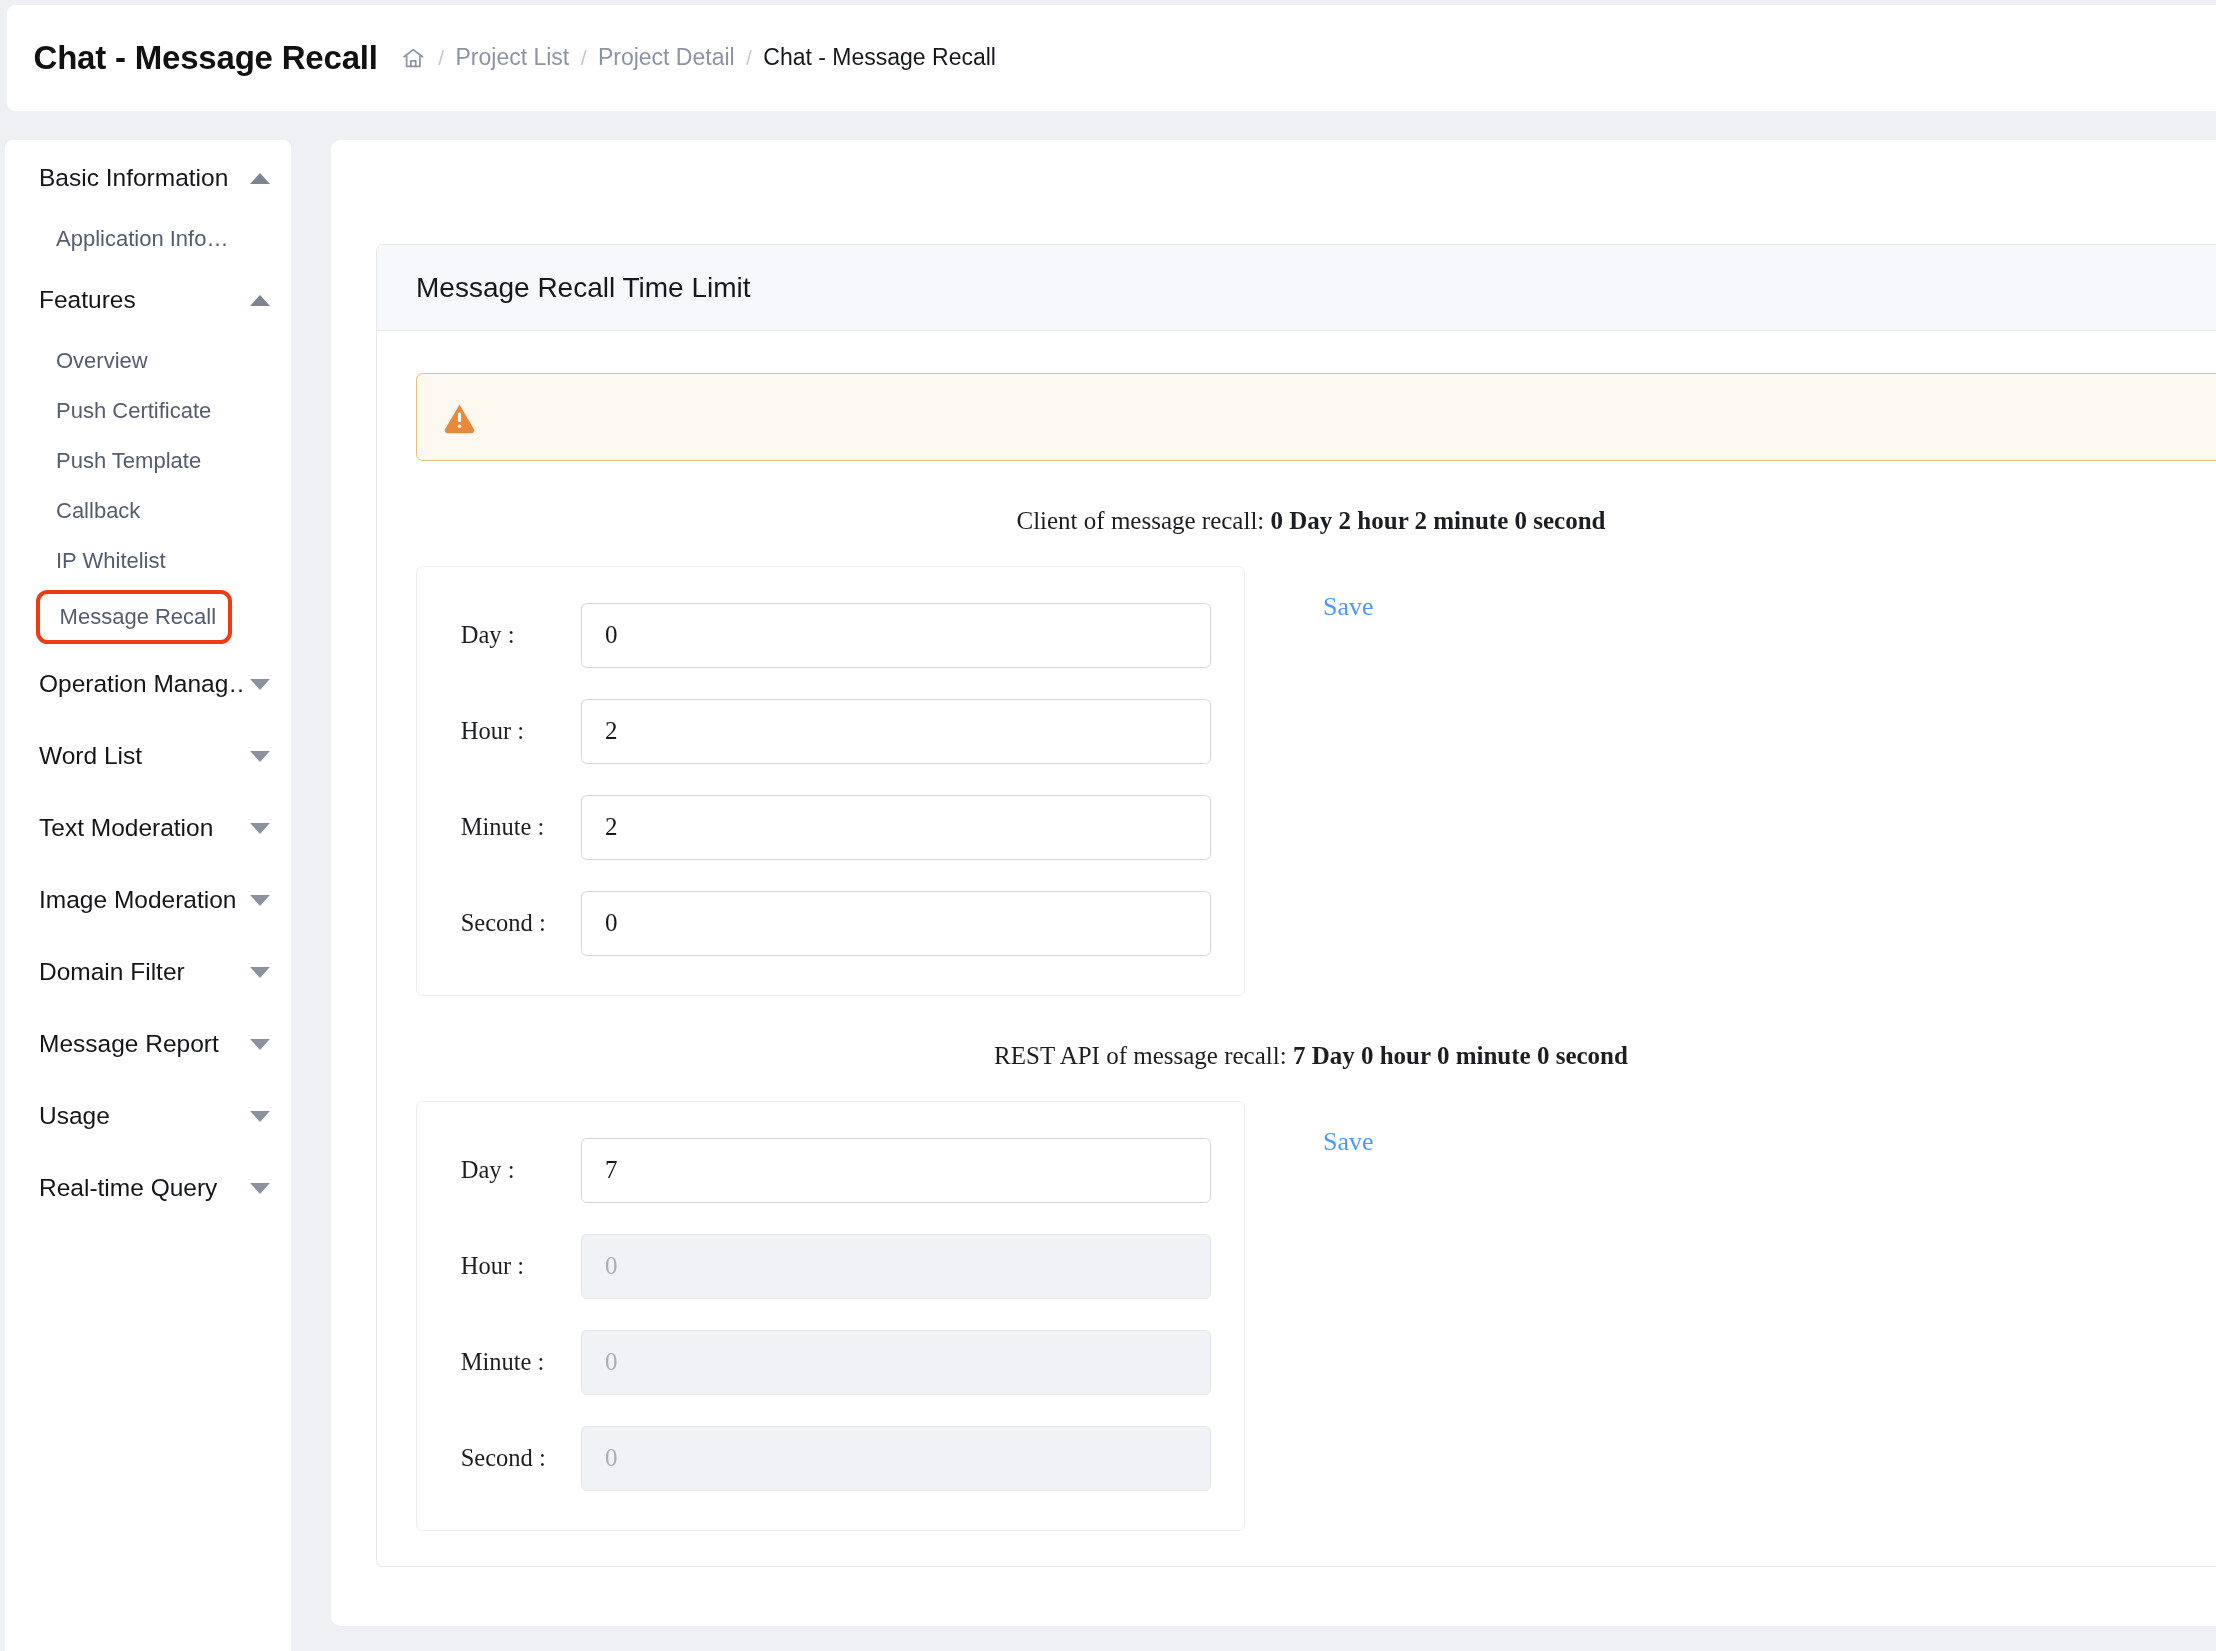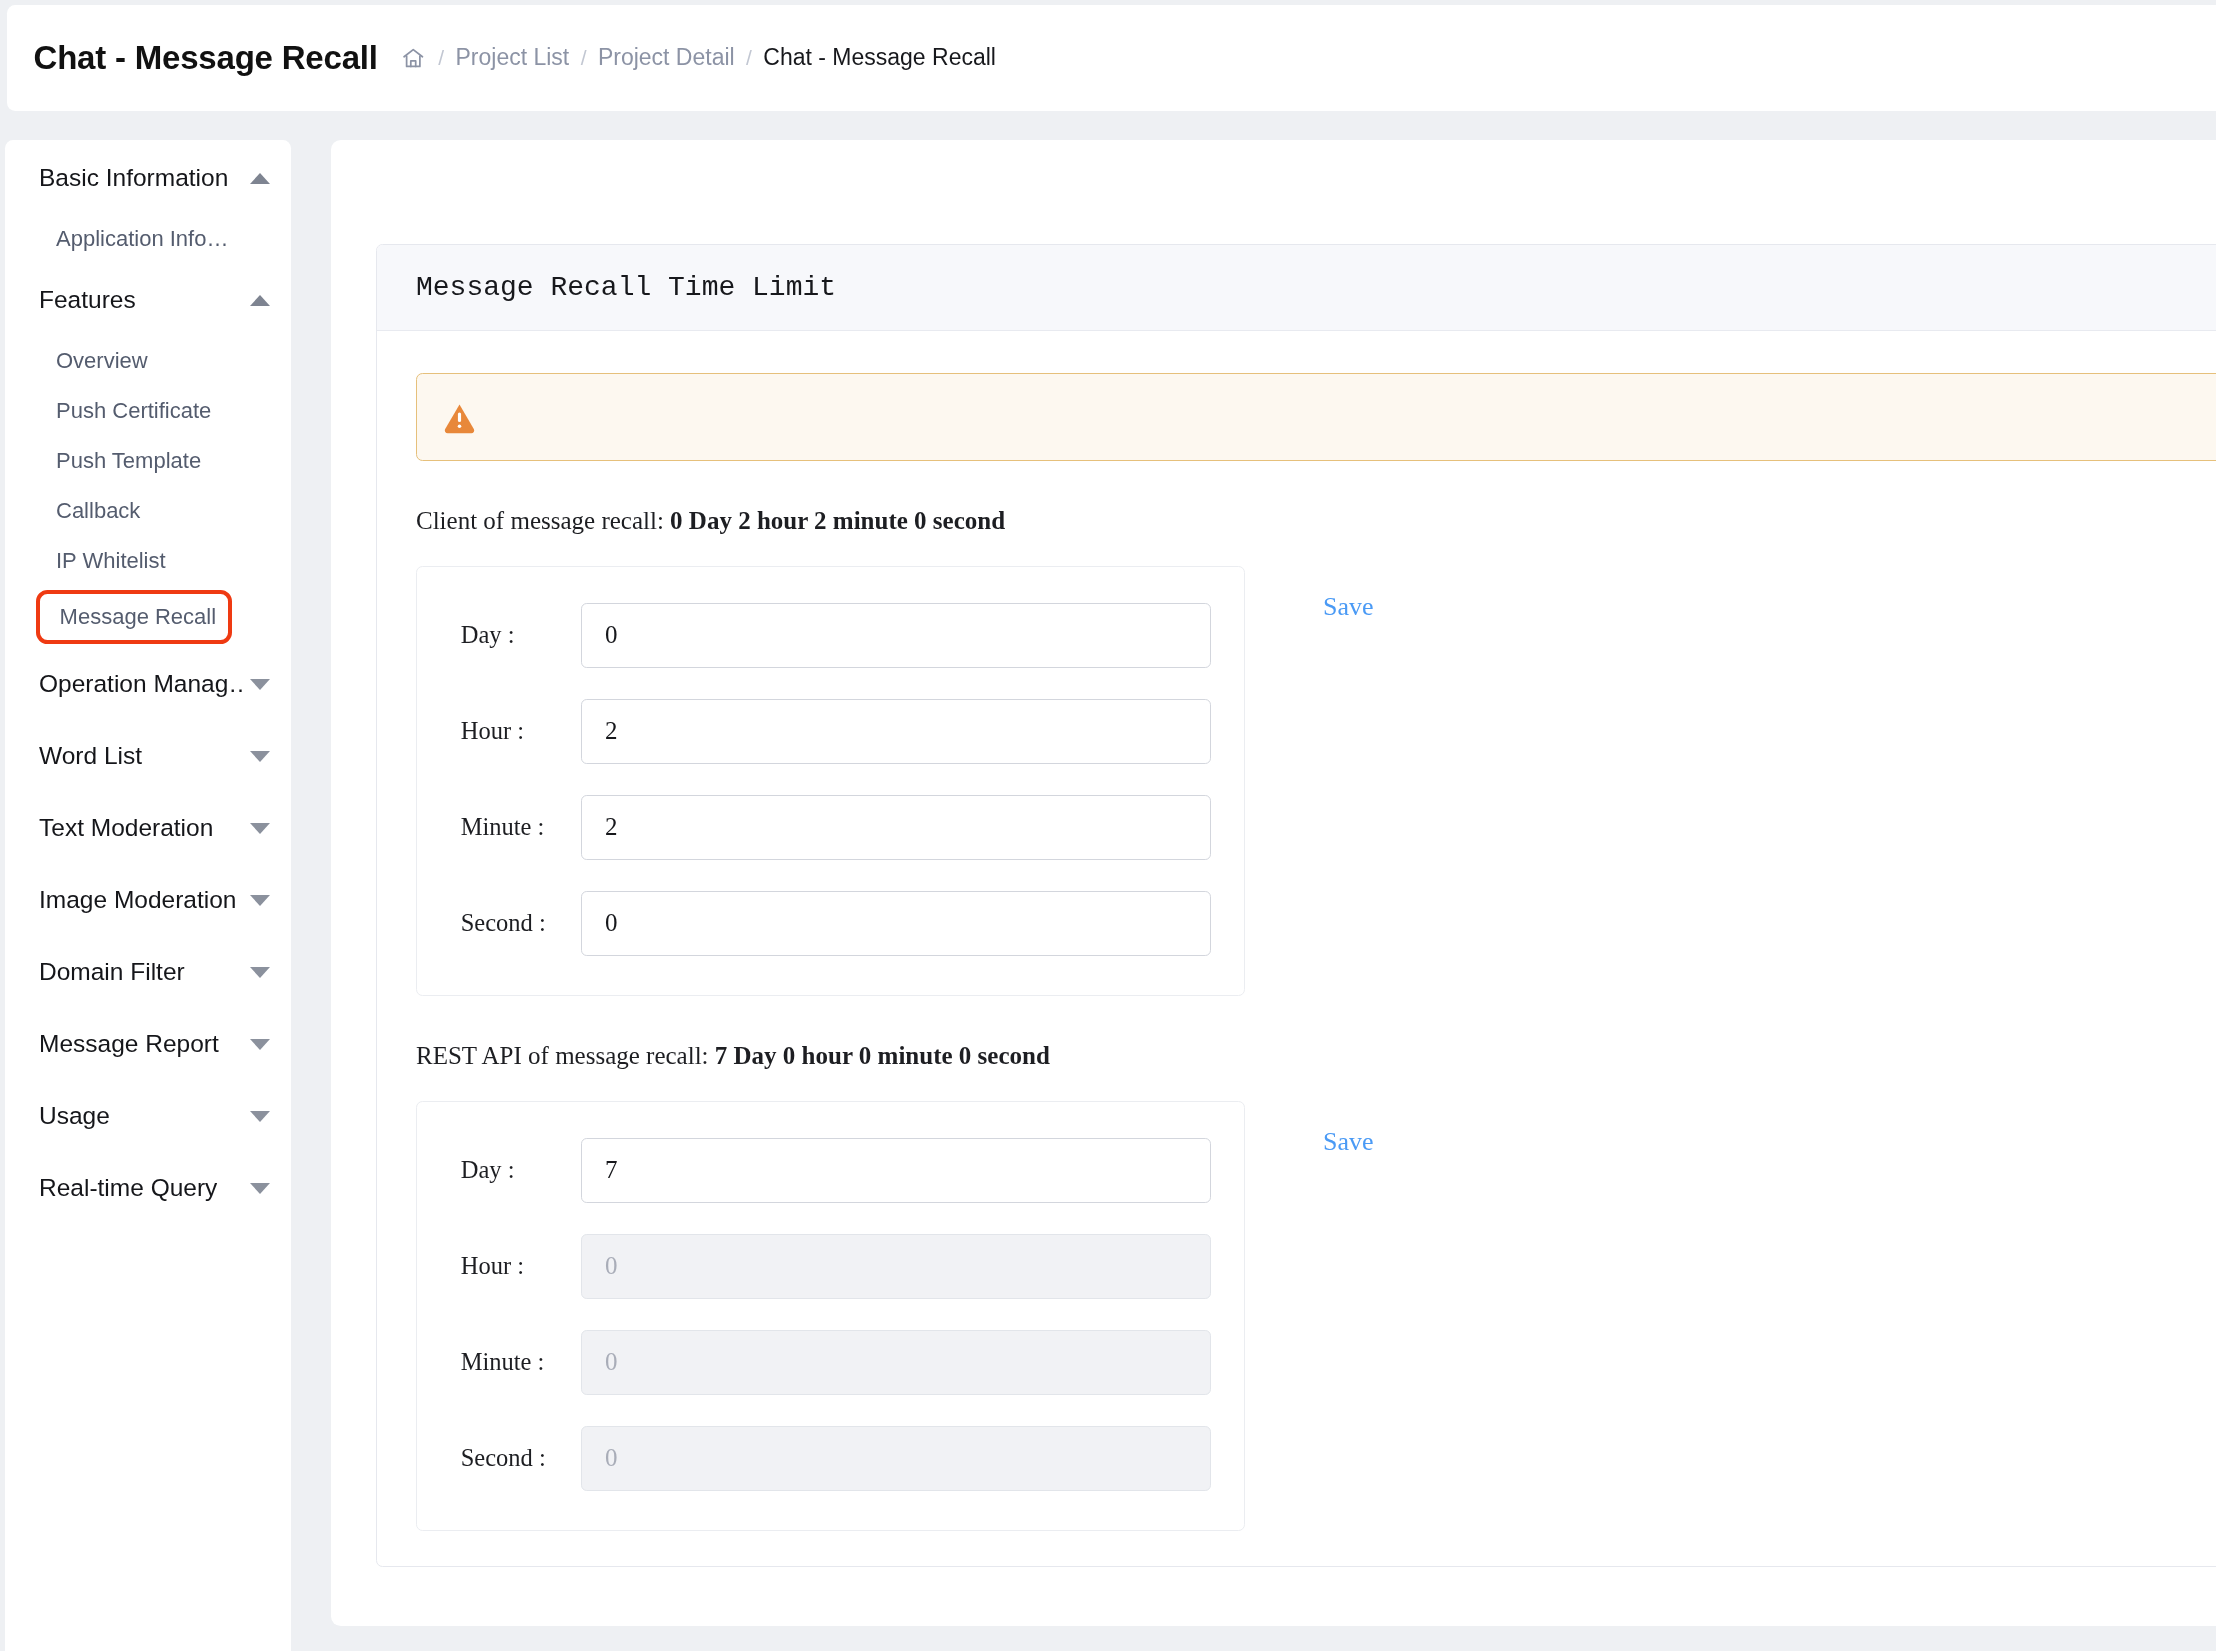--- a/index.html
+++ b/index.html
@@ -118,21 +118,21 @@
   }
   .panel-header {
     height: 86px;
     background: #f7f8fb;
     border-bottom: 0.8px solid #e8eaf0;
     display: flex;
     align-items: center;
     padding-left: 39px;
   }
   .panel-title {
-    font-family: Liberation Mono, monospace;
+    font-family: Liberation Sans, sans-serif;
     font-size: 28px;
     color: #17181c;
   }
   .panel-body { padding: 42px 39px 0 39px; }
 
   
   .alert {
     display: flex;
     align-items: center;
     background: #fdf8f0;
@@ -150,20 +150,21 @@
     white-space: nowrap;
   }
 
   
   .section { margin-top: 46px; }
   .section-heading {
     font-family: "Liberation Serif", serif;
     font-size: 25px;
     color: #1d1e22;
     margin-bottom: 31px;
+    text-align: center;
   }
   .section-heading b { font-weight: bold; }
 
   .section-row { display: flex; align-items: flex-start; }
 
   .form-card {
     width: 829px;
     border: 0.8px solid #ebedf1;
     border-radius: 6.5px;
     padding: 29px 33px 33px 29px;

